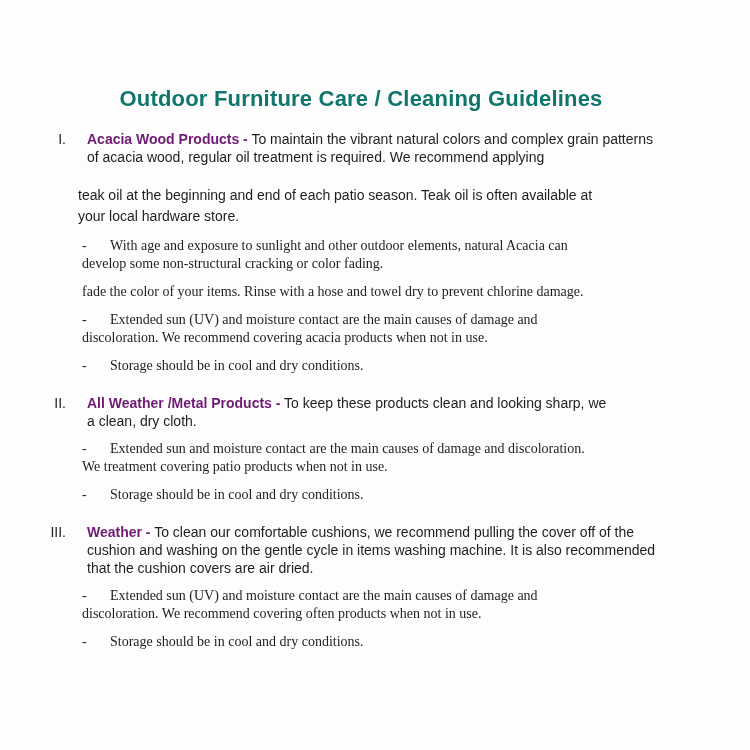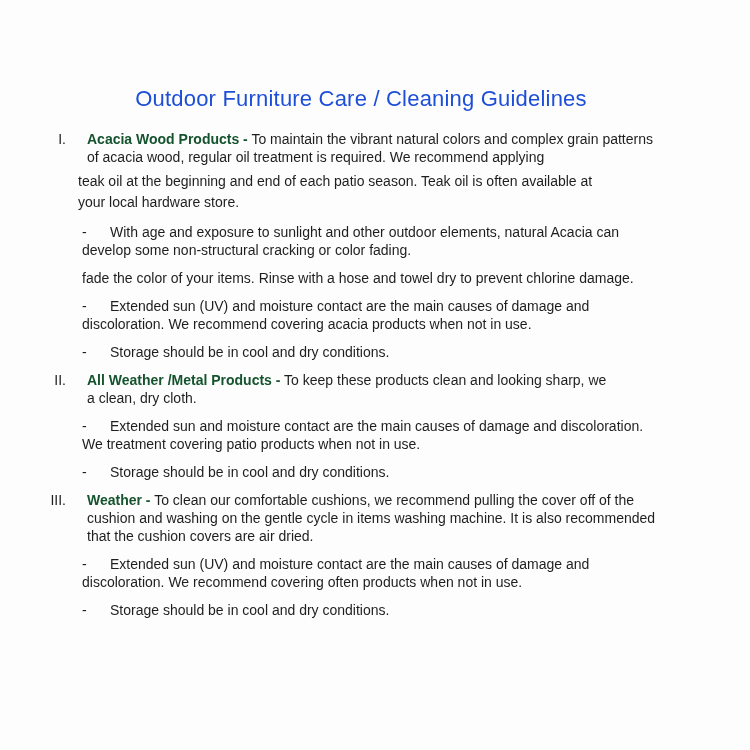--- a/index.html
+++ b/index.html
@@ -18,60 +18,61 @@
   .page {
     box-sizing: border-box;
     width: 750px;
     height: 750px;
     padding: 86px 28px 0 0;
   }
   .doc-title {
     margin: 0 0 18px 0;
     text-align: center;
     font-size: 22px;
-    font-weight: normal;
+    font-weight: bold;
     line-height: 26px;
     letter-spacing: 0.2px;
-    color: #1d4ed8;
+    color: #0f766e;
   }
   .section {
     position: relative;
-    margin-top: 10px;
+    margin-top: 19px;
   }
   .section.first {
     margin-top: 0;
   }
   .numeral {
     position: absolute;
     top: 0;
     left: 30px;
     width: 36px;
     text-align: right;
     font-size: 14px;
     line-height: 18px;
     color: #1e1e1e;
   }
   .sec-body {
     margin-left: 87px;
     font-size: 14px;
     line-height: 18px;
   }
   .hline { margin: 0; }
-  .b { font-weight: bold; color: #14532d; }
+  .b { font-weight: bold; color: #701a75; }
   .loose-para {
     margin-left: 78px;
-    margin-top: 5px;
+    margin-top: 19px;
     font-size: 14px;
     line-height: 21px;
   }
   .bullet {
     margin-left: 82px;
     margin-top: 10px;
     font-size: 14px;
     line-height: 18px;
+    font-family: Liberation Serif, serif;
   }
   .dash {
     display: inline-block;
     width: 28px;
   }
 </style>
 </head>
 <body>
 
 <div class="page">

